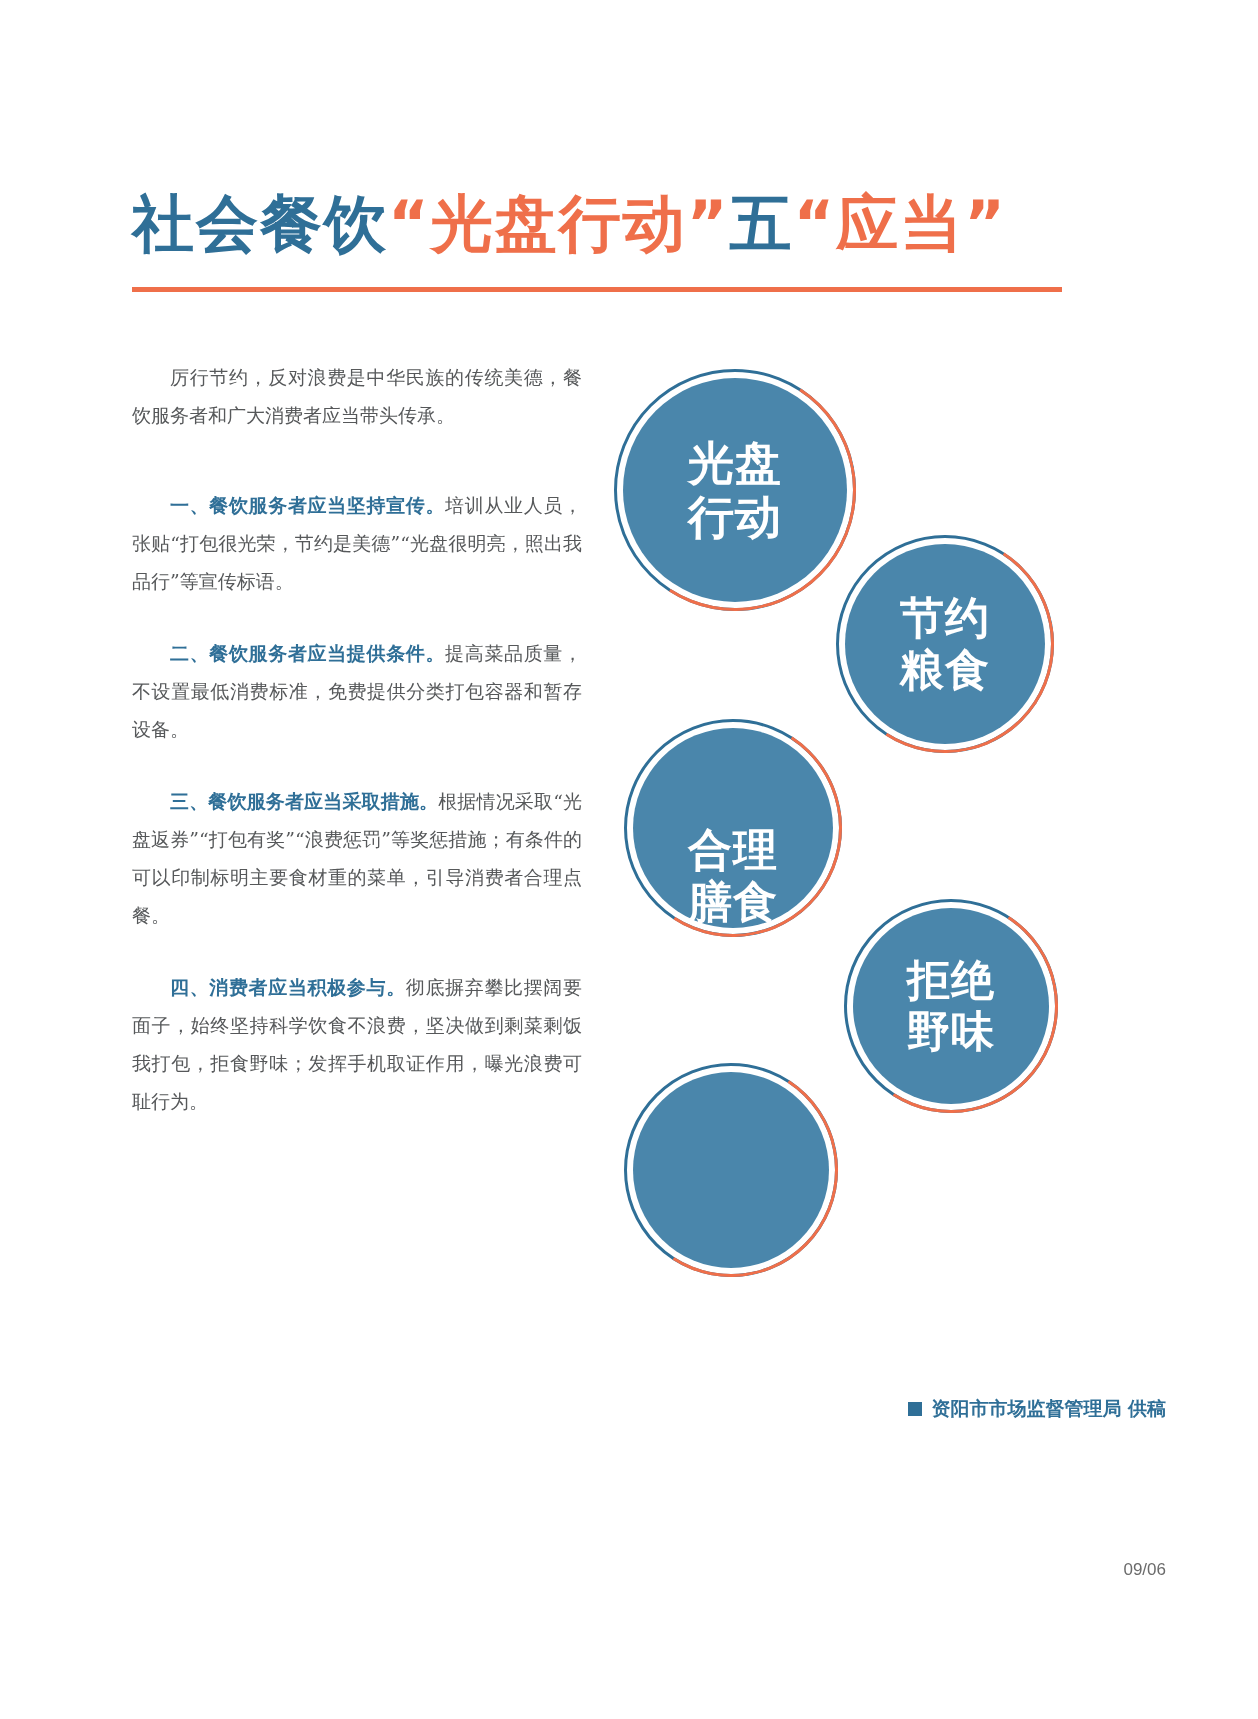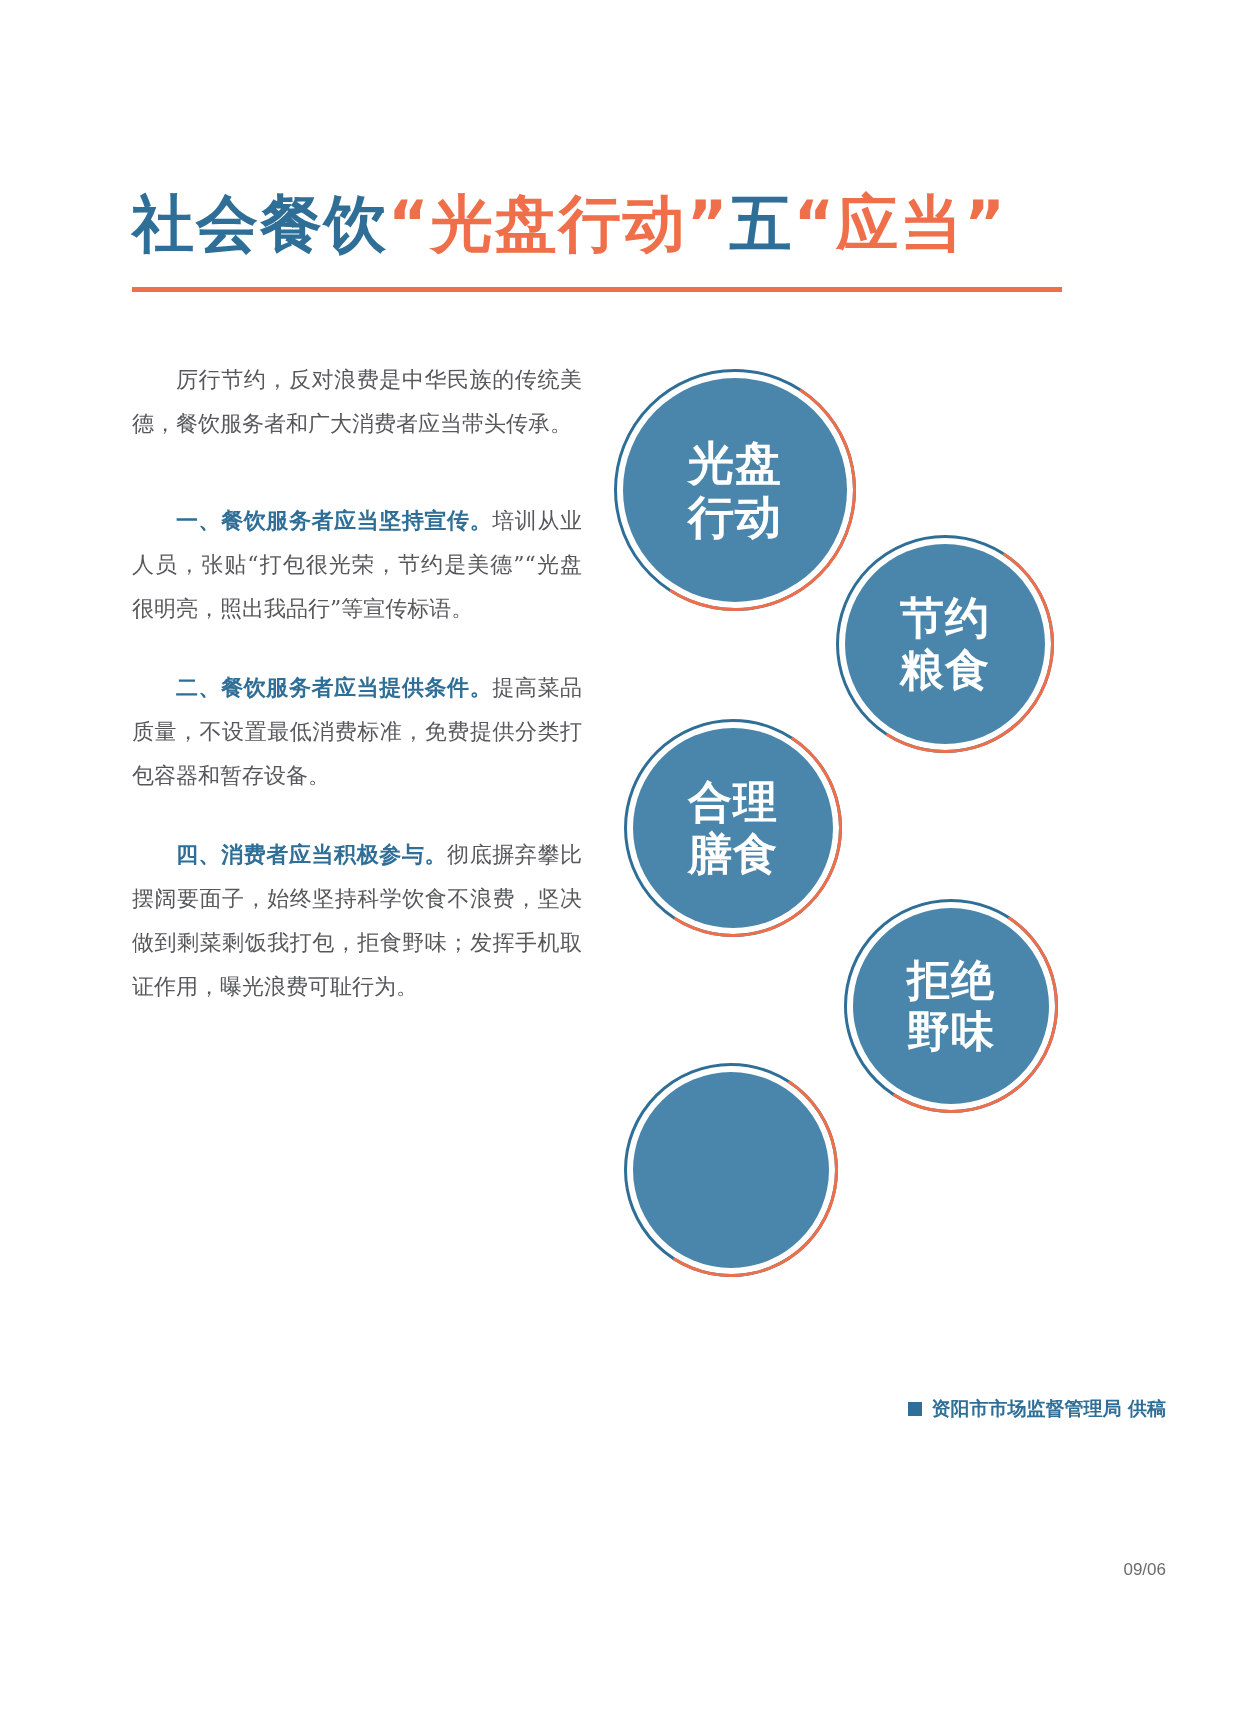--- a/index.html
+++ b/index.html
@@ -52,21 +52,21 @@
     background: #ef6f4a;
   }
 
   
   .text-col {
     position: absolute;
     left: 112px;
     top: 358px;
     width: 450px;
     font-family: "DejaVu Serif", "Liberation Serif", serif;
-    font-size: 22px;
+    font-size: 19px;
     line-height: 2.0;
     color: #56585a;
     text-align: justify;
   }
   .para {
     margin: 0 0 34px 0;
     text-indent: 2em;
   }
   .para:last-child { margin-bottom: 0; }
   .para .lead {
@@ -121,21 +121,21 @@
 
   
   #c0 { left: 28px;  top: 18px;  width: 224px; height: 224px; }
   #c0 .ring { width: 242px; height: 242px; }
   #c0 .lbl  { font-size: 46px; }
 
   #c1 { left: 250px; top: 184px; width: 200px; height: 200px; }
   #c1 .ring { width: 218px; height: 218px; }
   #c1 .lbl  { font-size: 44px; }
 
-  #c2 { left: 38px;  top: 368px; width: 200px; height: 200px; }
+  #c2 { left: 38px;  top: 368px; width: 200px; height: 200px; align-items: flex-end; }
   #c2 .ring { width: 218px; height: 218px; }
   #c2 .lbl  { font-size: 44px; }
 
   #c3 { left: 258px; top: 548px; width: 196px; height: 196px; }
   #c3 .ring { width: 214px; height: 214px; }
   #c3 .lbl  { font-size: 43px; }
 
   #c4 { left: 38px;  top: 712px; width: 196px; height: 196px; }
   #c4 .ring { width: 214px; height: 214px; }
   #c4 .lbl  { font-size: 43px; }
@@ -187,20 +187,23 @@
     <p class="para intro">厉行节约，反对浪费是中华民族的传统美德，餐饮服务者和广大消费者应当带头传承。</p>
 
     <p class="para">
       <span class="lead">一、餐饮服务者应当坚持宣传。</span><span>培训从业人员，张贴“打包很光荣，节约是美德”“光盘很明亮，照出我品行”等宣传标语。</span>
     </p>
 
     <p class="para">
       <span class="lead">二、餐饮服务者应当提供条件。</span><span>提高菜品质量，不设置最低消费标准，免费提供分类打包容器和暂存设备。</span>
     </p>
 
+    <p class="para">
+      <span class="lead">三、餐饮服务者应当采取措施。</span><span>根据情况采取“光盘返券”“打包有奖”“浪费惩罚”等奖惩措施；有条件的可以印制标明主要食材重的菜单，引导消费者合理点餐。</span>
+    </p>
 
     <p class="para">
       <span class="lead">四、消费者应当积极参与。</span><span>彻底摒弃攀比摆阔要面子，始终坚持科学饮食不浪费，坚决做到剩菜剩饭我打包，拒食野味；发挥手机取证作用，曝光浪费可耻行为。</span>
     </p>
 
 
   </div>
 
   <div class="circles">
 

